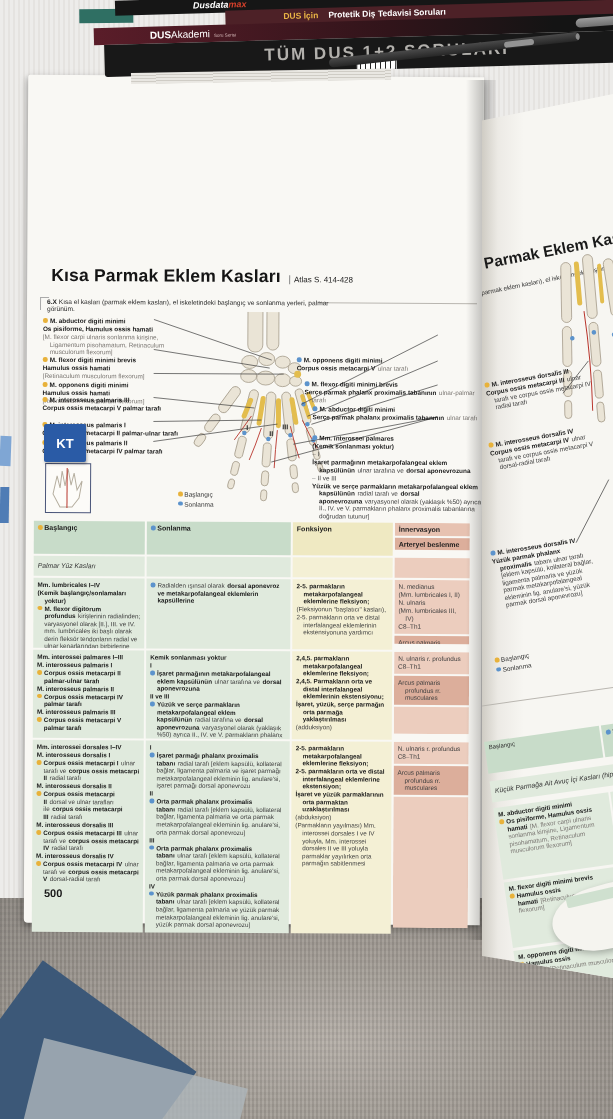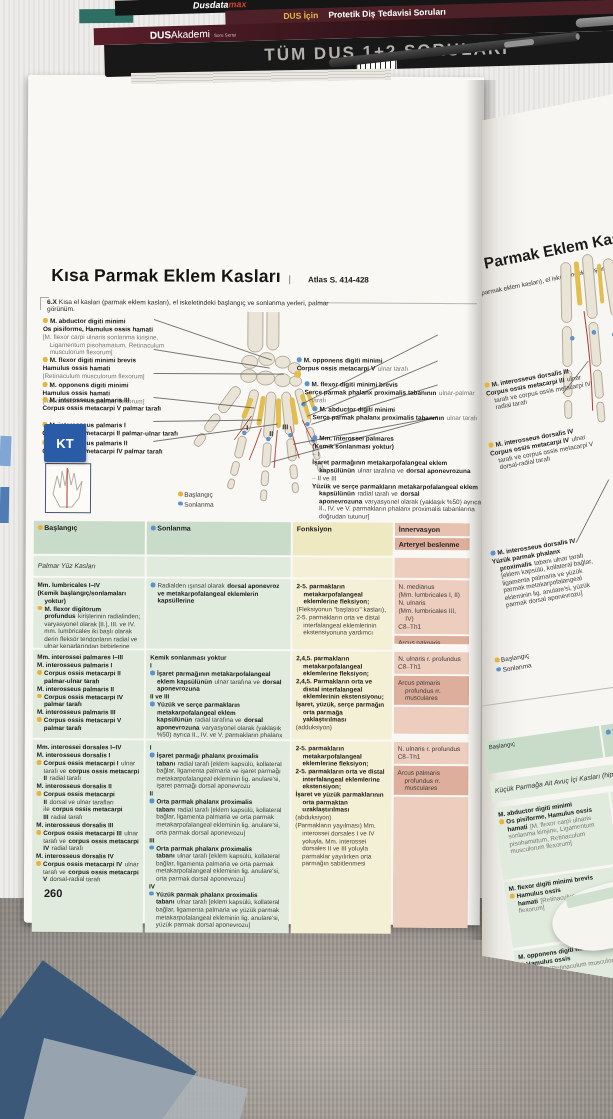--- a/index.html
+++ b/index.html
@@ -47,21 +47,21 @@
     clip-path:polygon(0 3%,100% 0,100% 100%,0 97.5%);}
   .curl{left:552px;top:886px;width:100px;height:64px;background:#f5f4ef;border-radius:50% 40% 10% 60%;
     transform:rotate(-16deg);box-shadow:0 3px 6px rgba(0,0,0,.25);}
   .curl-green{left:566px;top:892px;width:50px;height:11px;background:#cfe0cf;transform:rotate(-13deg);border-radius:2px;}
   
   .kt{left:44px;top:424px;width:42px;height:38px;background:#2a5ba6;border-radius:2px;color:#fff;
     font-size:13px;font-weight:bold;display:flex;align-items:center;justify-content:center;box-shadow:1px 2px 3px rgba(0,0,0,.3);}
   
   .title-row{display:flex;align-items:baseline;}
   .ptitle{font-size:17.5px;font-weight:bold;color:#151515;letter-spacing:.2px;}
-  .atlas{font-size:8px;font-weight:bold;color:#222;border-left:1px solid #8a8a8a;padding-left:18px;margin-left:8px;}
+  .atlas{font-size:8px;font-weight:normal;color:#222;border-left:1px solid #8a8a8a;padding-left:4px;margin-left:8px;}
   .figcap{font-size:6.6px;color:#2a2a2a;}
   .figcap b{font-weight:bold;}
   .corner{border-left:1px solid #aaa;border-top:1px solid #aaa;}
   .rule{background:#b9b6b0;height:1px;}
   .lbl{font-size:6.4px;line-height:1.18;color:#3a3a3a;}
   .lbl .ln{margin:0 0 .5px;padding-left:7px;text-indent:-7px;}
   .ln{display:block;margin:0 0 1px;}
   .ln span{margin-right:2.5px;}
   .ln .b,.ln .b2{font-weight:bold;color:#191919;}
   .ln .t,.ln .t2{color:#3d3d3d;}
@@ -409,21 +409,21 @@
               <p class="ln"><span class="t">C8–Th1</span></p>
             </div>
           <div class="pdk lbl">
               <p class="ln"><span class="t">Arcus palmaris profundus rr. musculares</span></p>
             </div>
           <div class="p-b fill"></div>
         </div>
       </div>
     </div>
 
-    <div class="abs pgnum" style="left:20px;top:812px;">260</div>
+    <div class="abs pgnum" style="left:20px;top:812px;">500</div>
   </div>
 
   <div class="abs gutter"></div>
 
   <div class="abs right-page">
     <div class="rp rp-title" style="left:-36px;top:168px;transform:rotate(-11deg);">Kısa Parmak Eklem Kasları</div>
     <div class="rp rp-cap" style="left:-44px;top:204px;transform:rotate(-11.5deg);">Kısa el kasları (parmak eklem kasları), el iskeletindeki başlangıç ve sonlanma yerleri</div>
 
     <svg class="rp" style="left:66px;top:150px;transform:rotate(-5deg);" width="70" height="340" viewBox="0 0 70 340">
       <g fill="#eae4d6" stroke="#a59c8b" stroke-width="0.8">

